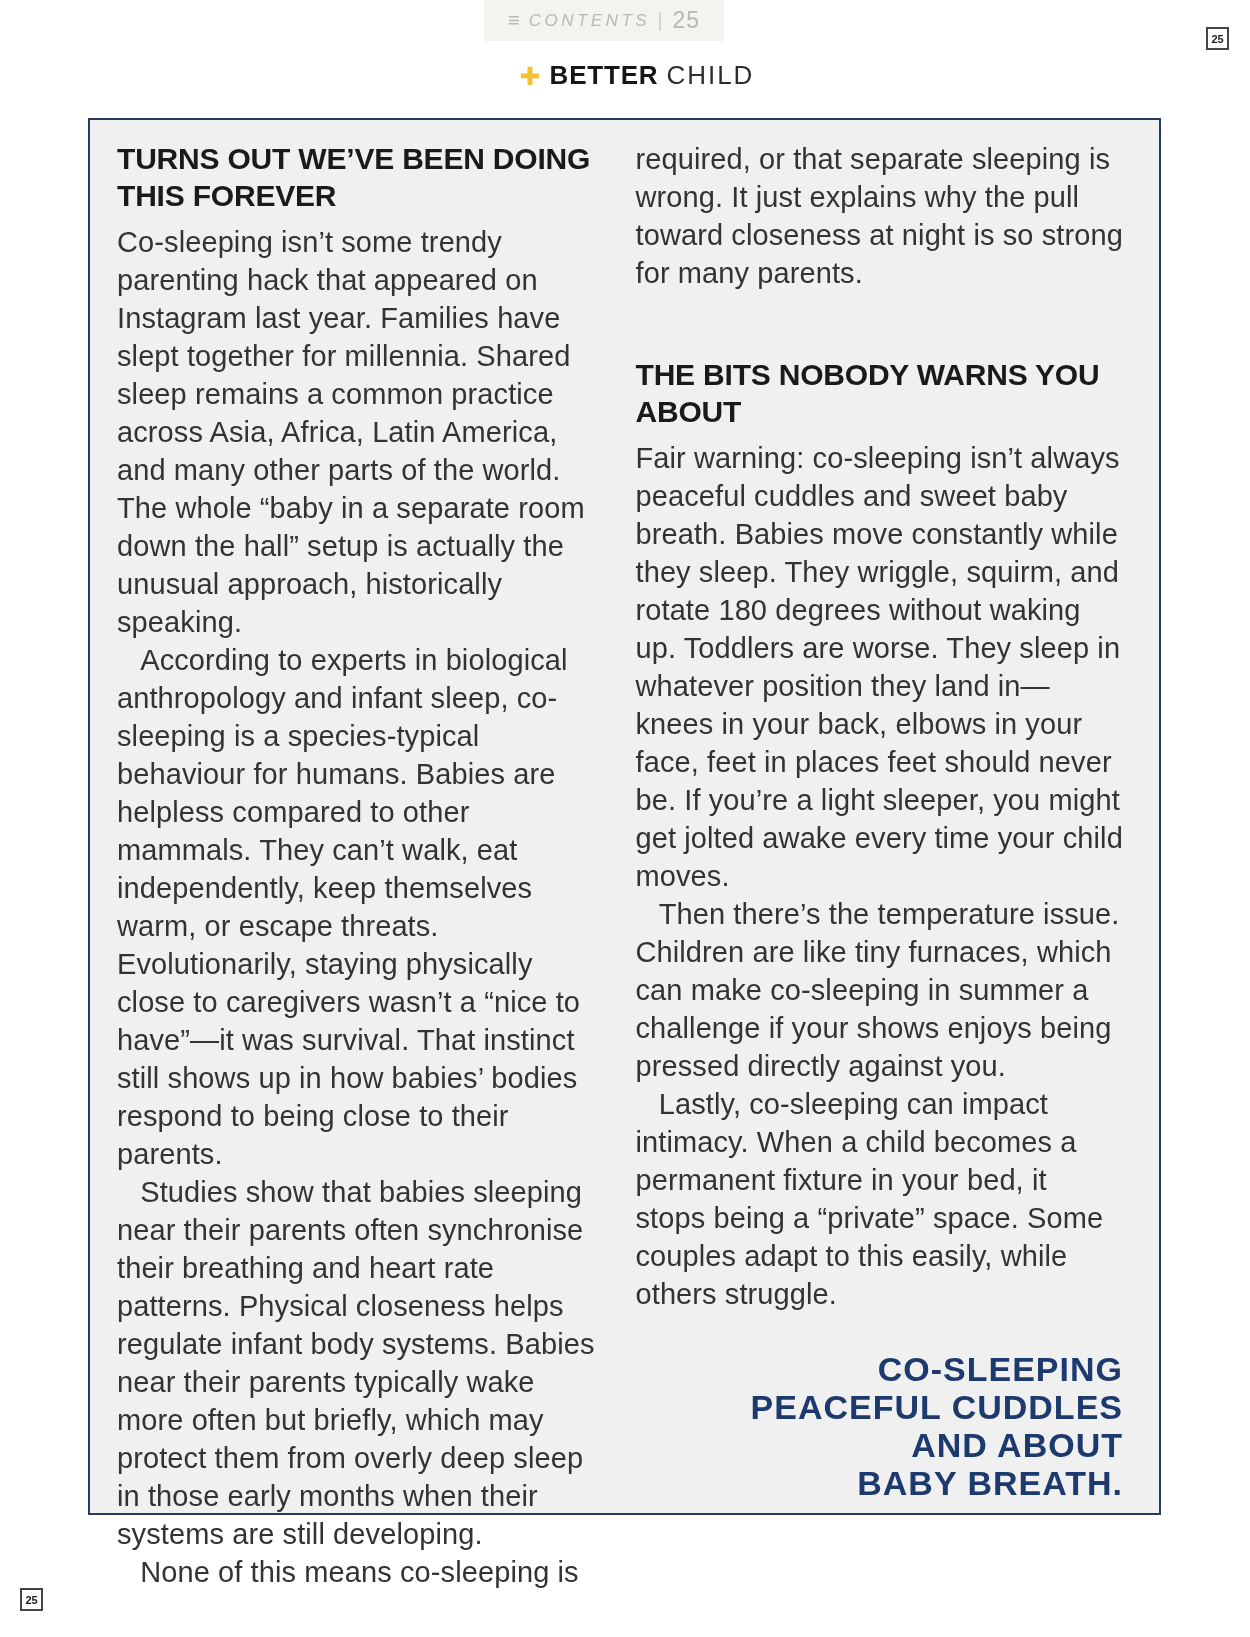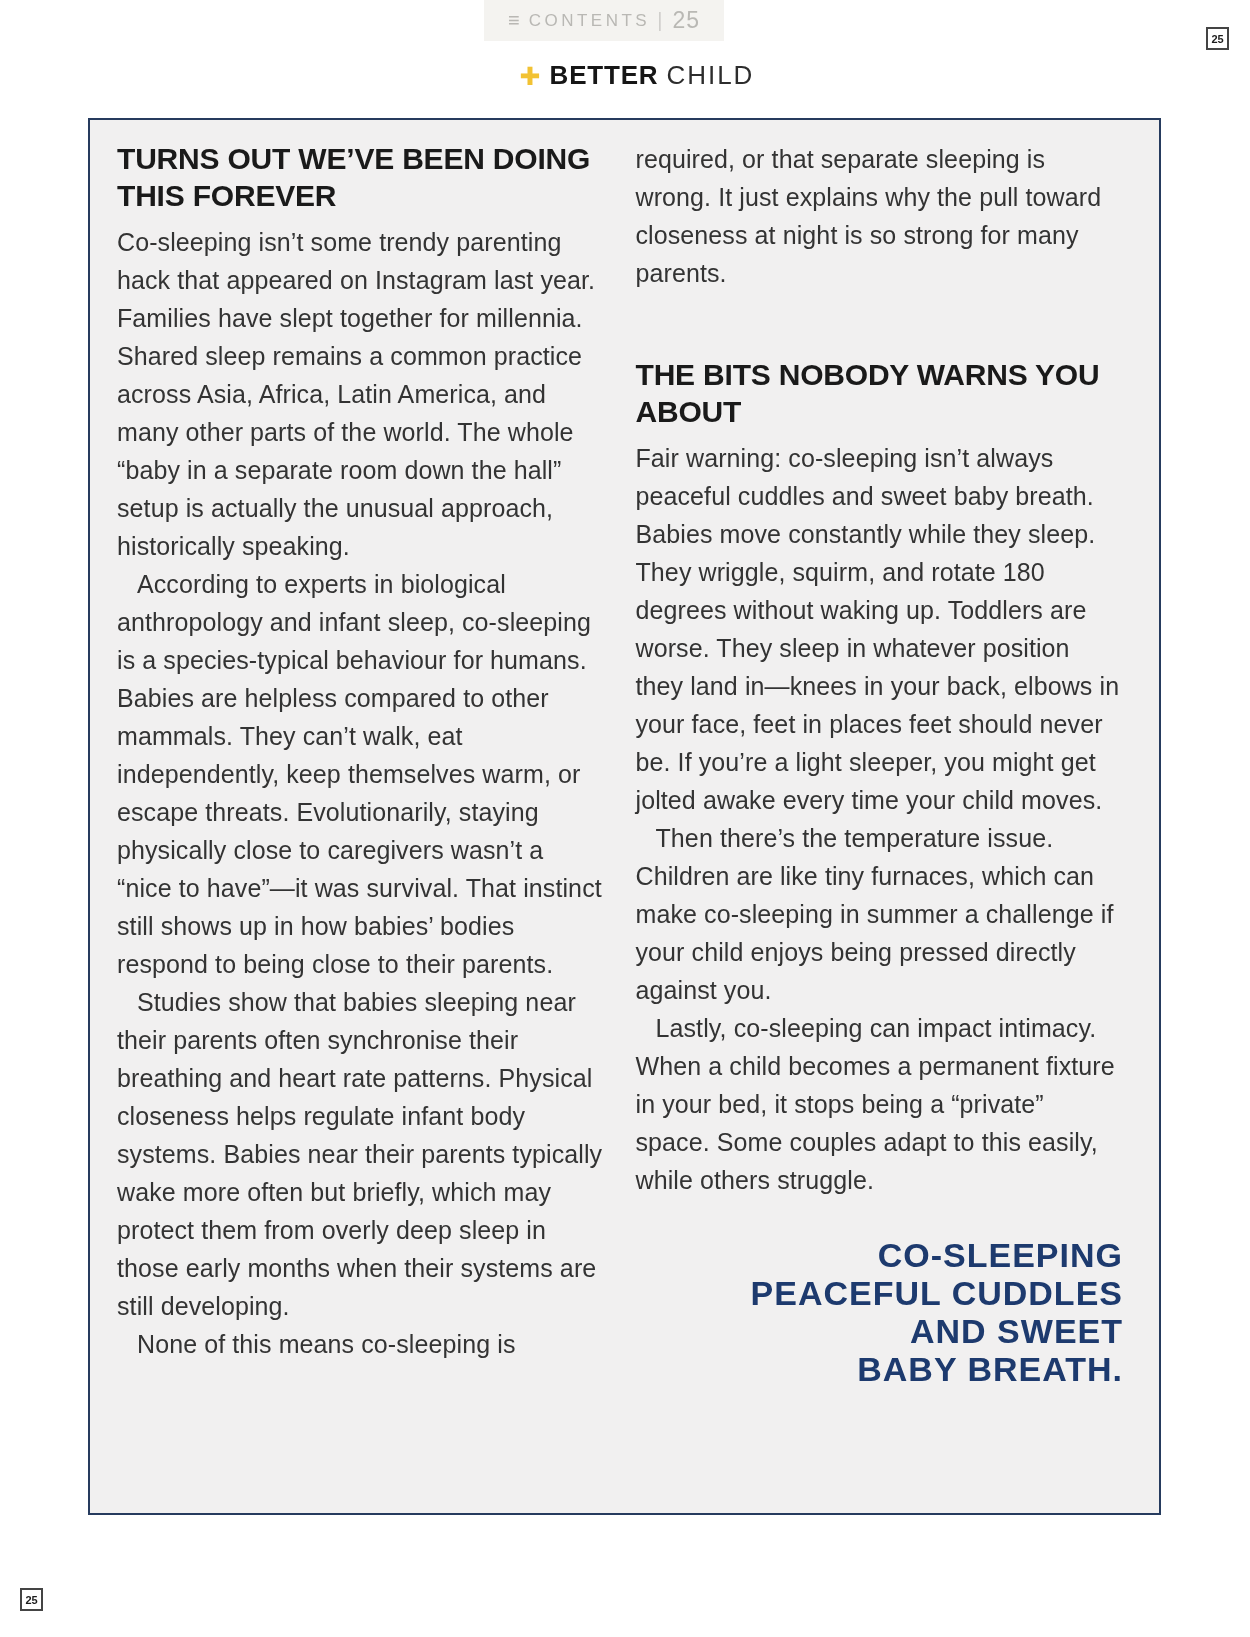--- a/index.html
+++ b/index.html
@@ -32,20 +32,21 @@
   .contents-chip .menu-glyph {
     font-size: 20px;
     color: #b9b8b4;
     margin-right: 9px;
     letter-spacing: 0;
   }
   .contents-chip .chip-label {
     font-size: 17px;
     letter-spacing: 3.5px;
     font-weight: 400;
+    font-style: italic;
   }
   .contents-chip .chip-divider {
     font-size: 20px;
     color: #cfcecb;
     margin: 0 10px 0 7px;
     font-weight: 300;
   }
   .contents-chip .chip-page {
     font-size: 23px;
     letter-spacing: 1px;
@@ -116,21 +117,21 @@
     font-size: 30px;
     line-height: 37px;
     font-weight: bold;
     color: #1a1a1a;
     letter-spacing: -0.2px;
     margin-bottom: 9px;
   }
   .col h2.h2-later { margin-top: 64px; }
 
   .col p {
-    font-size: 25px;
+    font-size: 29px;
     line-height: 38px;
     color: #333333;
     letter-spacing: 0.1px;
   }
   .col p.indent { text-indent: 0.8em; }
 
   .pullquote {
     margin-top: 37px;
     text-align: right;
     color: #1d3a6e;
@@ -166,27 +167,27 @@
       <p>Co-sleeping isn’t some trendy parenting hack that appeared on Instagram last year. Families have slept together for millennia. Shared sleep remains a common practice across Asia, Africa, Latin America, and many other parts of the world. The whole “baby in a separate room down the hall” setup is actually the unusual approach, historically speaking.</p>
       <p class="indent">According to experts in biological anthropology and infant sleep, co-sleeping is a species-typical behaviour for humans. Babies are helpless compared to other mammals. They can’t walk, eat independently, keep themselves warm, or escape threats. Evolutionarily, staying physically close to caregivers wasn’t a “nice to have”—it was survival. That instinct still shows up in how babies’ bodies respond to being close to their parents.</p>
       <p class="indent">Studies show that babies sleeping near their parents often synchronise their breathing and heart rate patterns. Physical closeness helps regulate infant body systems. Babies near their parents typically wake more often but briefly, which may protect them from overly deep sleep in those early months when their systems are still developing.</p>
       <p class="indent">None of this means co-sleeping is</p>
     </div>
 
     <div class="col">
       <p>required, or that separate sleeping is wrong. It just explains why the pull toward closeness at night is so strong for many parents.</p>
       <h2 class="h2-later">THE BITS NOBODY WARNS YOU ABOUT</h2>
       <p>Fair warning: co-sleeping isn’t always peaceful cuddles and sweet baby breath. Babies move constantly while they sleep. They wriggle, squirm, and rotate 180 degrees without waking up. Toddlers are worse. They sleep in whatever position they land in—knees in your back, elbows in your face, feet in places feet should never be. If you’re a light sleeper, you might get jolted awake every time your child moves.</p>
-      <p class="indent">Then there’s the temperature issue. Children are like tiny furnaces, which can make co-sleeping in summer a challenge if your child enjoys being pressed directly against you.</p>
+      <p class="indent">Then there’s the temperature issue. Children are like tiny furnaces, which can make co-sleeping in summer a challenge if your shows enjoys being pressed directly against you.</p>
       <p class="indent">Lastly, co-sleeping can impact intimacy. When a child becomes a permanent fixture in your bed, it stops being a “private” space. Some couples adapt to this easily, while others struggle.</p>
 
       <div class="pullquote">
         <span class="pq-line">CO-SLEEPING</span>
         <span class="pq-line">PEACEFUL CUDDLES</span>
-        <span class="pq-line">AND SWEET</span>
+        <span class="pq-line">AND ABOUT</span>
         <span class="pq-line">BABY BREATH.</span>
       </div>
     </div>
 
   </div>
 
   <div class="corner-badge bottom-left">25</div>
 
 </div>
 

